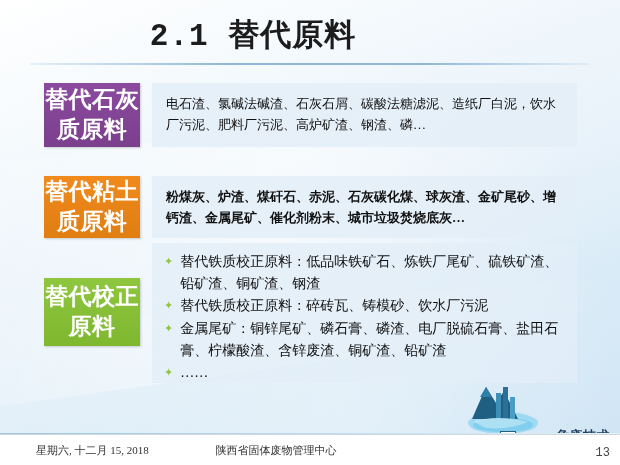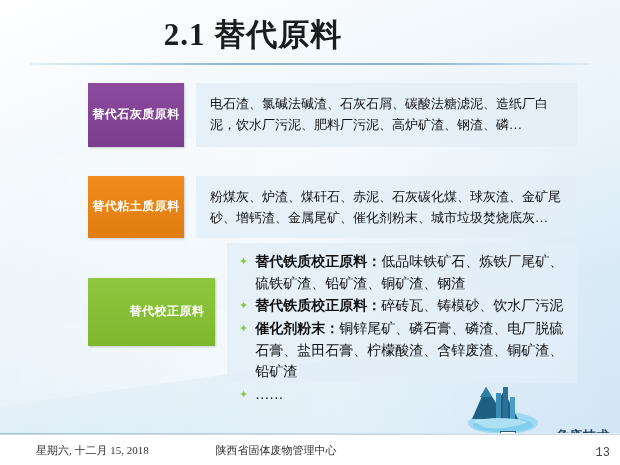--- a/index.html
+++ b/index.html
@@ -34,21 +34,21 @@
     background: linear-gradient(100deg, rgba(255,255,255,0) 0%, rgba(255,255,255,0.35) 50%, rgba(255,255,255,0) 85%);
     transform: rotate(-5deg);
   }
 
   
   .title {
     position: absolute;
     left: 0; top: 14px;
     width: 506px;
     text-align: center;
-    font-family: Liberation Serif, serif;
+    font-family: Liberation Mono, monospace;
     font-size: 31px;
     font-weight: bold;
     color: #1c1c1c;
     letter-spacing: 1px;
   }
   .title-underline {
     position: absolute;
     left: 30px; top: 63px;
     width: 560px;
     height: 2px;
@@ -63,52 +63,51 @@
   }
   .row-1 { left: 44px; top: 83px; width: 533px; }
   .row-2 { left: 44px; top: 176px; width: 533px; }
   .row-3 { left: 44px; top: 243px; width: 533px; }
 
   .tag {
     width: 96px;
     flex: 0 0 96px;
     color: #ffffff;
     font-family: "Liberation Serif", serif;
-    font-size: 12px;
+    font-size: 23px;
     font-weight: bold;
     line-height: 1.32;
     display: flex;
     align-items: center;
     justify-content: center;
     text-align: center;
     letter-spacing: 0.5px;
     box-shadow: 1px 1px 2px rgba(0,0,0,0.18);
-    margin-left: 44px;
   }
   .tag-purple { background: linear-gradient(180deg, #8b4a9e 0%, #7b3f8e 100%); }
   .tag-orange { background: linear-gradient(180deg, #f08a1c 0%, #e07e12 100%); }
-  .tag-green  { background: linear-gradient(180deg, #8fc63f 0%, #7eb82f 100%); padding-left: 31px; }
+  .tag-green  { background: linear-gradient(180deg, #8fc63f 0%, #7eb82f 100%); }
 
   .tag-1 { height: 64px; }
   .tag-2 { height: 62px; }
   .tag-3 { height: 68px; margin-top: 35px; }
 
   .panel {
     flex: 1 1 auto;
     background: rgba(226,238,248,0.80);
     margin-left: 12px;
     padding: 10px 12px 10px 14px;
     font-family: "Liberation Serif", serif;
     font-size: 13px;
     line-height: 1.62;
     color: #111111;
     box-sizing: border-box;
   }
   .panel-1 { height: 64px; }
-  .panel-2 { height: 62px; }
+  .panel-2 { height: 62px; font-weight: bold; }
   .panel-3 {
     height: 140px;
     padding: 8px 10px 8px 12px;
     font-size: 14px;
     line-height: 1.55;
   }
   .bullet-row {
     display: flex;
     align-items: flex-start;
     margin-bottom: 1px;
@@ -117,21 +116,21 @@
     flex: 0 0 auto;
     color: #8fc63f;
     font-size: 11px;
     line-height: 1.9;
     margin-right: 7px;
   }
   .bullet-text {
     flex: 1 1 auto;
   }
   .bullet-text b {
-    font-weight: bold;
+    font-weight: normal;
     text-align: center;
   }
 
   
   .footer-bar {
     position: absolute;
     left: 0; bottom: 0;
     width: 620px;
     height: 30px;
     background: #ffffff;
@@ -238,21 +237,21 @@
       <div class="bullet-row">
         <span class="bullet-mark">✦</span>
         <span class="bullet-text"><b>替代铁质校正原料：</b><span>低品味铁矿石、炼铁厂尾矿、硫铁矿渣、铅矿渣、铜矿渣、钢渣</span></span>
       </div>
       <div class="bullet-row">
         <span class="bullet-mark">✦</span>
         <span class="bullet-text"><b>替代铁质校正原料：</b><span>碎砖瓦、铸模砂、饮水厂污泥</span></span>
       </div>
       <div class="bullet-row">
         <span class="bullet-mark">✦</span>
-        <span class="bullet-text"><b>催化剂粉末：</b><span>铜锌尾矿、磷石膏、磷渣、电厂脱硫石膏、盐田石膏、柠檬酸渣、含锌废渣、铜矿渣、铅矿渣</span></span>
+        <span class="bullet-text"><b>金属尾矿：</b><span>铜锌尾矿、磷石膏、磷渣、电厂脱硫石膏、盐田石膏、柠檬酸渣、含锌废渣、铜矿渣、铅矿渣</span></span>
       </div>
       <div class="bullet-row">
         <span class="bullet-mark">✦</span>
         <span class="bullet-text"><span>……</span></span>
       </div>
     </div>
   </div>
 
   <div class="logo-wrap">
     <svg class="logo-mountain" viewBox="0 0 74 62">

